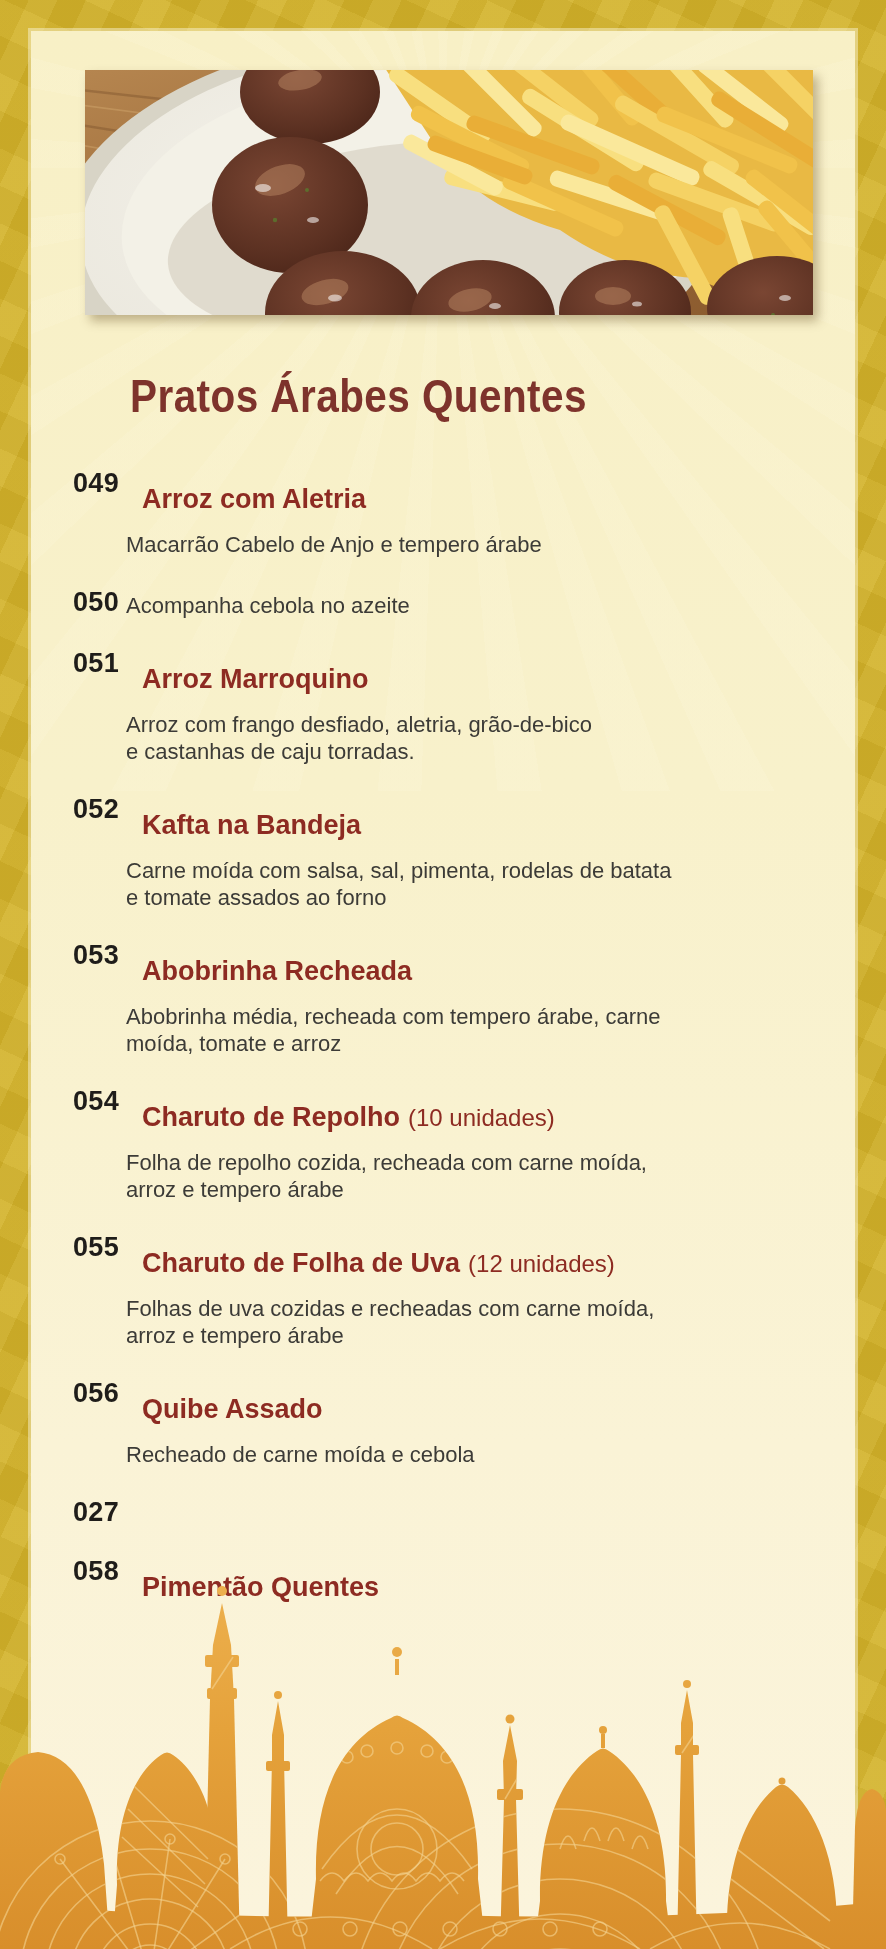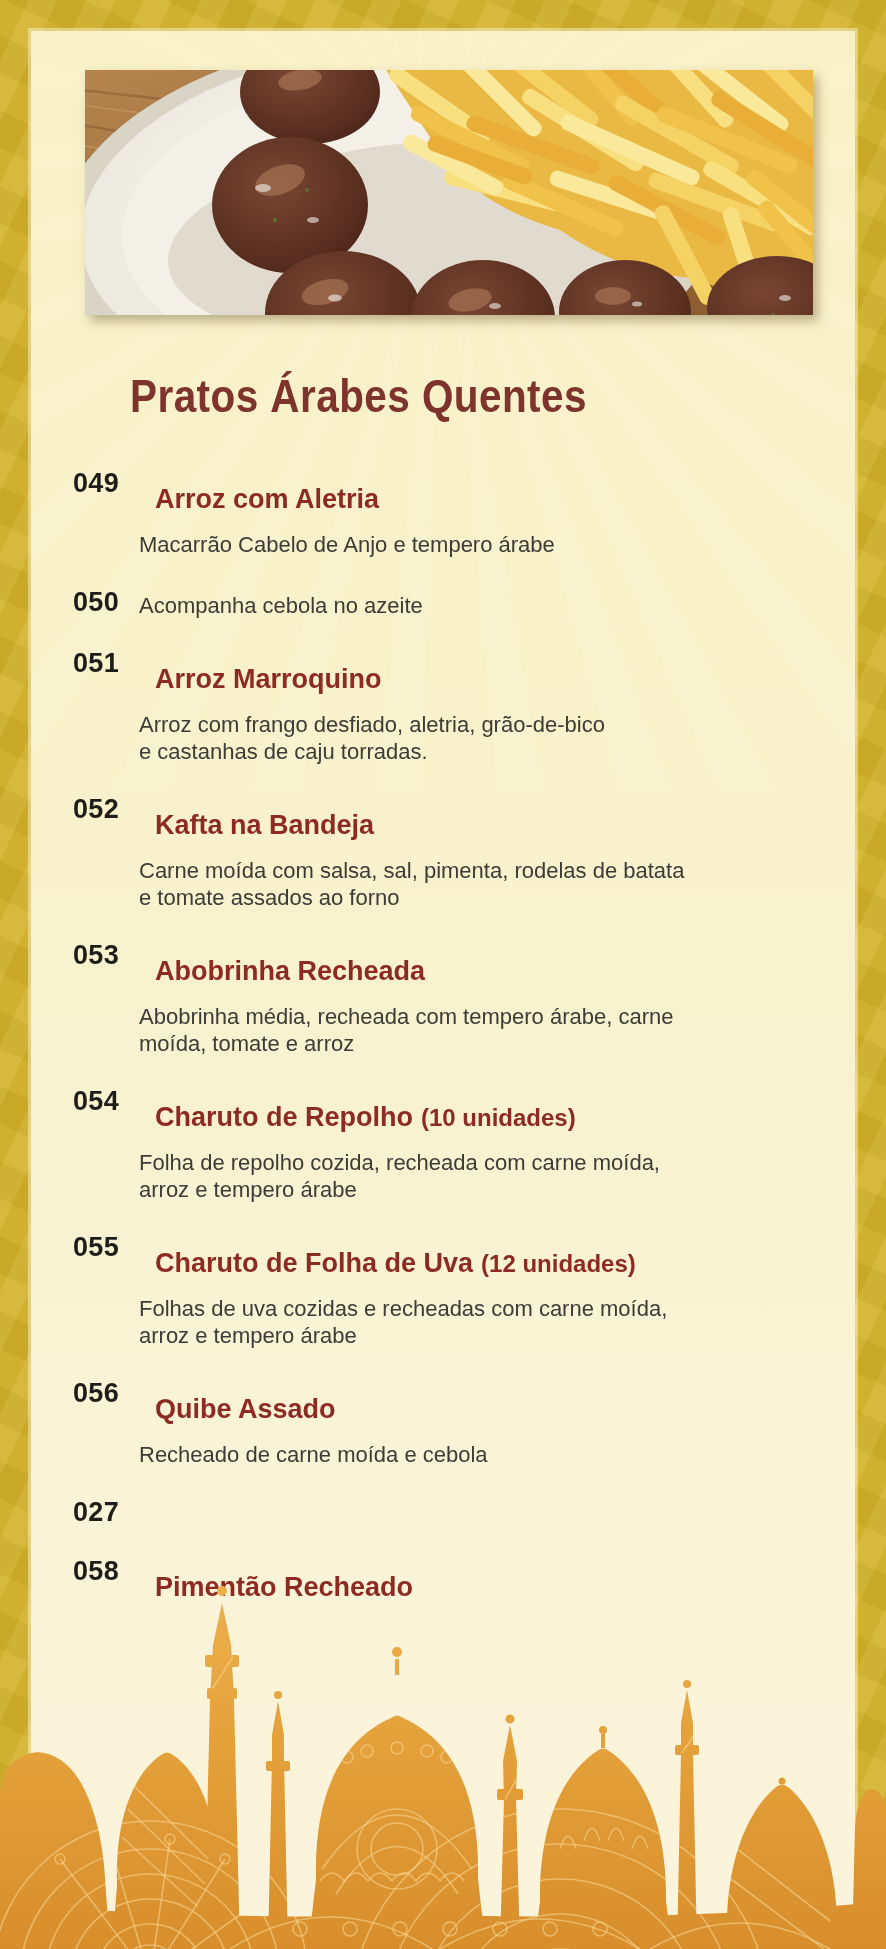--- a/index.html
+++ b/index.html
@@ -36,30 +36,30 @@
   .title{
     position:absolute;left:99px;top:338px;margin:0;
     font-size:46px;font-weight:bold;color:#7e332c;
     letter-spacing:.5px;white-space:nowrap;
     transform:scaleX(.88);transform-origin:left top;
   }
   .items{
     position:absolute;left:42px;top:437px;right:28px;
     list-style:none;margin:0;padding:0;
   }
-  .item{display:flex;gap:20px;align-items:flex-start;margin-bottom:29px;}
+  .item{display:flex;gap:7px;align-items:flex-start;margin-bottom:29px;}
   .num{
     flex:none;width:46px;
     font-size:27px;font-weight:600;color:#1f1d1a;
     line-height:30px;letter-spacing:.3px;
   }
   .name{
     margin:16px;font-size:27px;font-weight:bold;color:#8d2b22;line-height:30px;
   }
-  .note{font-weight:bold;font-size:24px;margin-left:8px;}
+  .note{font-weight:normal;font-size:24px;margin-left:8px;}
   .desc{
     margin:5px 0 0;max-width:565px;
     font-size:22px;line-height:27px;color:#3c3b37;
     white-space:pre-line;
   }
   .mosque{position:absolute;left:0;bottom:0;width:886px;height:400px;}
   .mosque svg{display:block;width:100%;height:100%;}
 </style>
 </head>
 <body>
@@ -238,21 +238,21 @@
           <h2 class="name"><span>Quibe Assado</span><span class="note"></span></h2>
       <p class="desc">Recheado de carne moída e cebola</p>
         </div>
     </li>
     <li class="item">
       <span class="num">027</span>
     </li>
     <li class="item">
       <span class="num">058</span>
       <div class="body">
-          <h2 class="name"><span>Pimentão Recheado</span><span class="note"></span></h2>
+          <h2 class="name"><span>Pimentão Quentes</span><span class="note"></span></h2>
         </div>
     </li>
   </ul>
 </div>
 
 <div class="mosque">
   <svg viewBox="0 0 886 400" preserveAspectRatio="none">
     <defs>
       <linearGradient id="mgold" x1="0" y1="0" x2="0" y2="400" gradientUnits="userSpaceOnUse">
         <stop offset="0" stop-color="#efb453"></stop>

